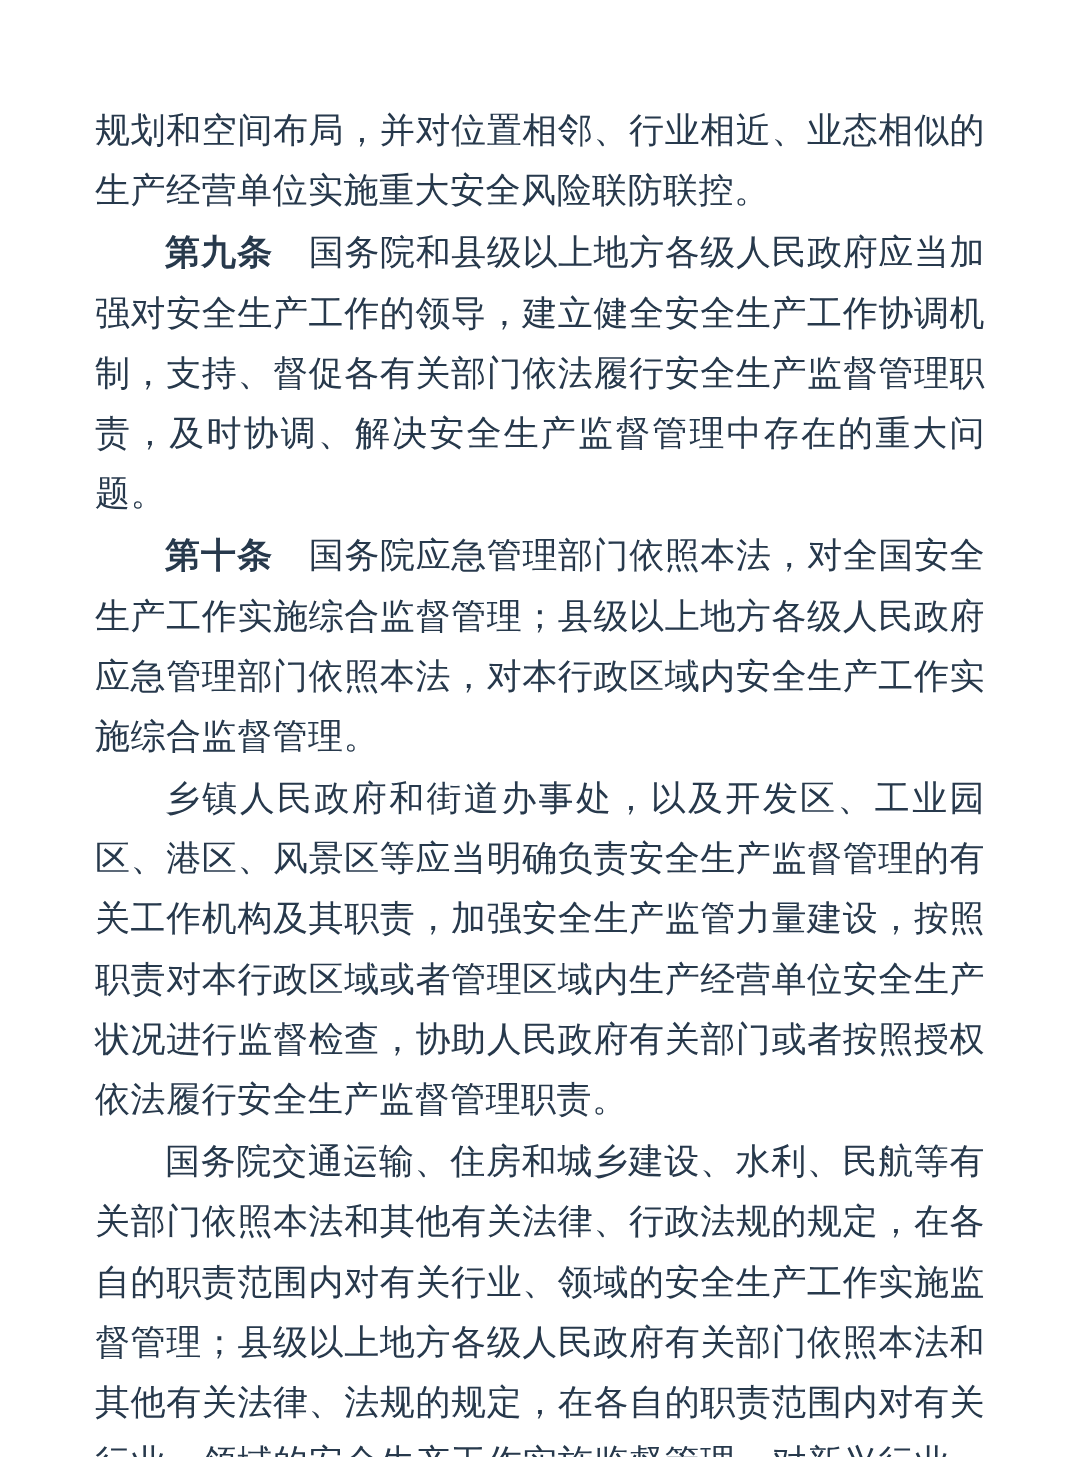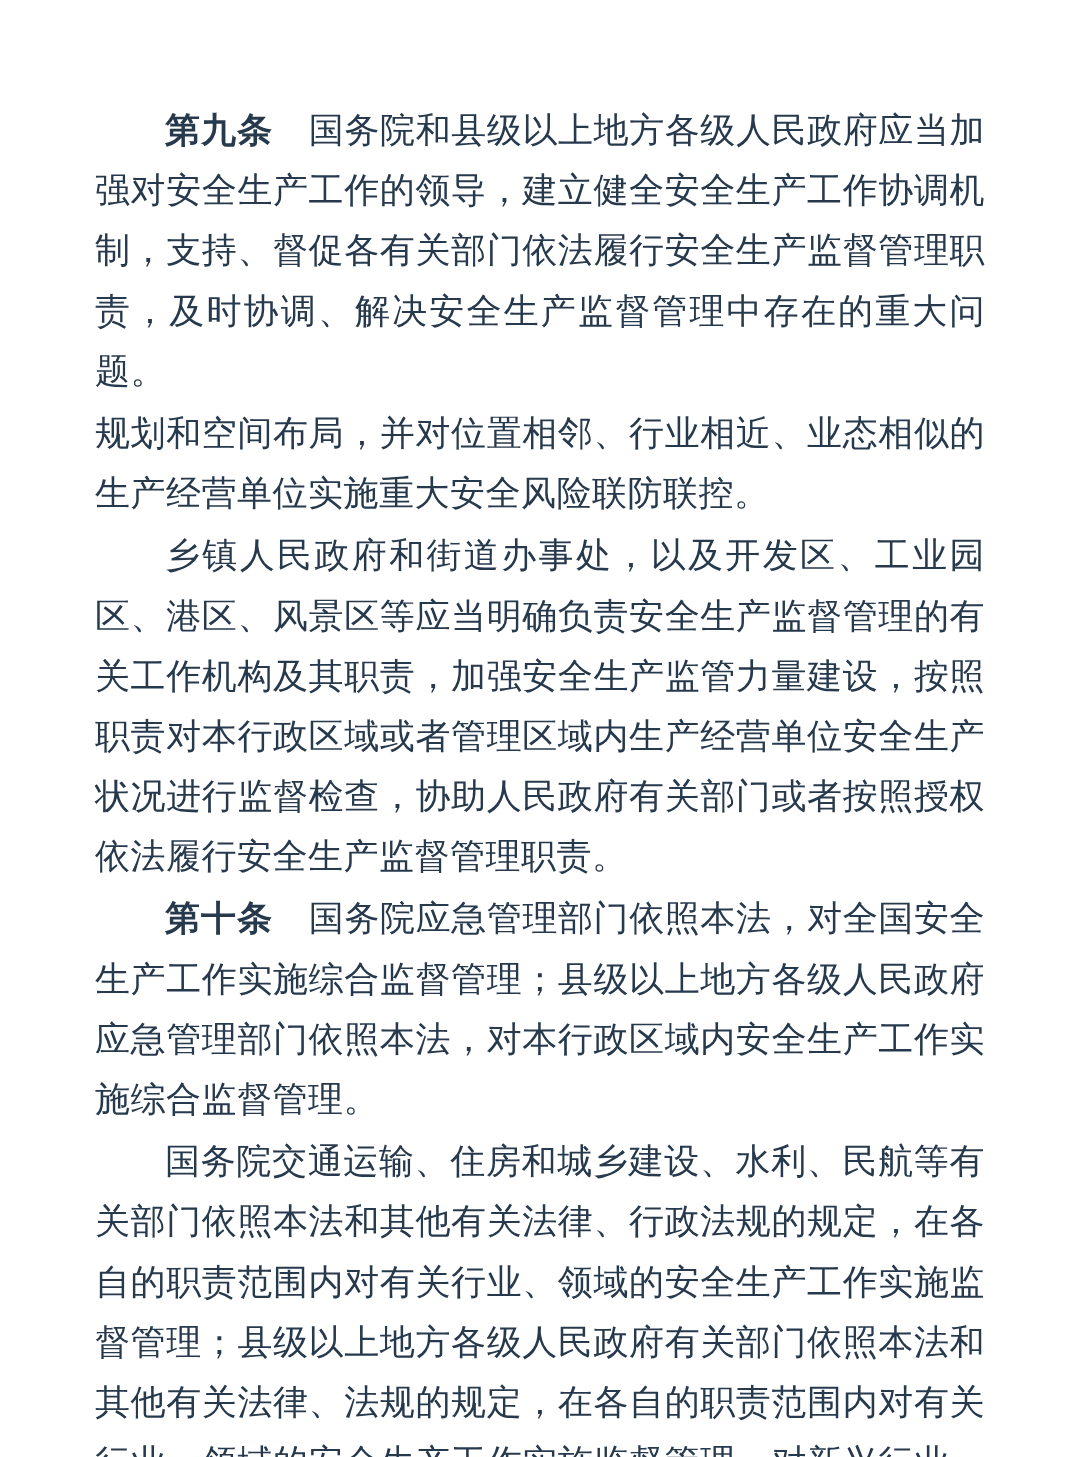--- a/index.html
+++ b/index.html
@@ -40,34 +40,34 @@
     font-weight: bold;
     letter-spacing: 1px;
   }
 </style>
 </head>
 <body>
 
 <div class="page">
   <div class="doc-body">
 
-    <p class="para indent">
-      <span class="article-label">第九条</span><span>　国务院和县级以上地方各级人民政府应当加强对安全生产工作的领导，建立健全安全生产工作协调机制，支持、督促各有关部门依法履行安全生产监督管理职责，及时协调、解决安全生产监督管理中存在的重大问题。</span>
-    </p>
-
     <p class="para">
       <span>规划和空间布局，并对位置相邻、行业相近、业态相似的生产经营单位实施重大安全风险联防联控。</span>
     </p>
 
     <p class="para indent">
-      <span>乡镇人民政府和街道办事处，以及开发区、工业园区、港区、风景区等应当明确负责安全生产监督管理的有关工作机构及其职责，加强安全生产监管力量建设，按照职责对本行政区域或者管理区域内生产经营单位安全生产状况进行监督检查，协助人民政府有关部门或者按照授权依法履行安全生产监督管理职责。</span>
+      <span class="article-label">第九条</span><span>　国务院和县级以上地方各级人民政府应当加强对安全生产工作的领导，建立健全安全生产工作协调机制，支持、督促各有关部门依法履行安全生产监督管理职责，及时协调、解决安全生产监督管理中存在的重大问题。</span>
     </p>
 
     <p class="para indent">
       <span class="article-label">第十条</span><span>　国务院应急管理部门依照本法，对全国安全生产工作实施综合监督管理；县级以上地方各级人民政府应急管理部门依照本法，对本行政区域内安全生产工作实施综合监督管理。</span>
+    </p>
+
+    <p class="para indent">
+      <span>乡镇人民政府和街道办事处，以及开发区、工业园区、港区、风景区等应当明确负责安全生产监督管理的有关工作机构及其职责，加强安全生产监管力量建设，按照职责对本行政区域或者管理区域内生产经营单位安全生产状况进行监督检查，协助人民政府有关部门或者按照授权依法履行安全生产监督管理职责。</span>
     </p>
 
     <p class="para indent">
       <span>国务院交通运输、住房和城乡建设、水利、民航等有关部门依照本法和其他有关法律、行政法规的规定，在各自的职责范围内对有关行业、领域的安全生产工作实施监督管理；县级以上地方各级人民政府有关部门依照本法和其他有关法律、法规的规定，在各自的职责范围内对有关行业、领域的安全生产工作实施监督管理。对新兴行业、领域的安全生产监督管理职</span>
     </p>
 
   </div>
 </div>
 
 </body></html>

